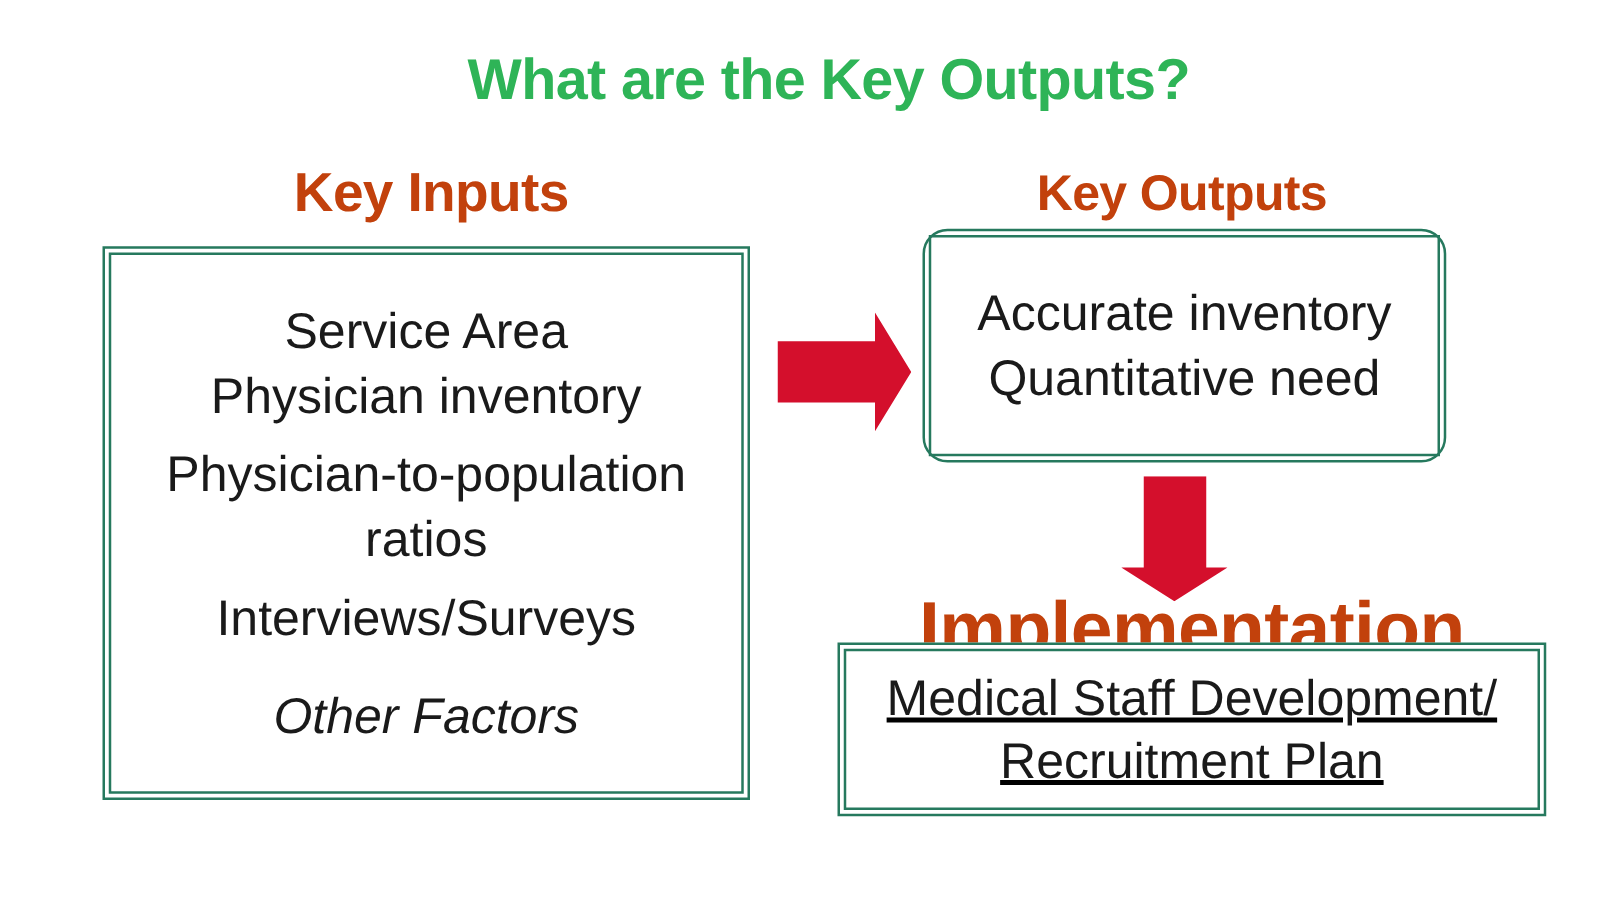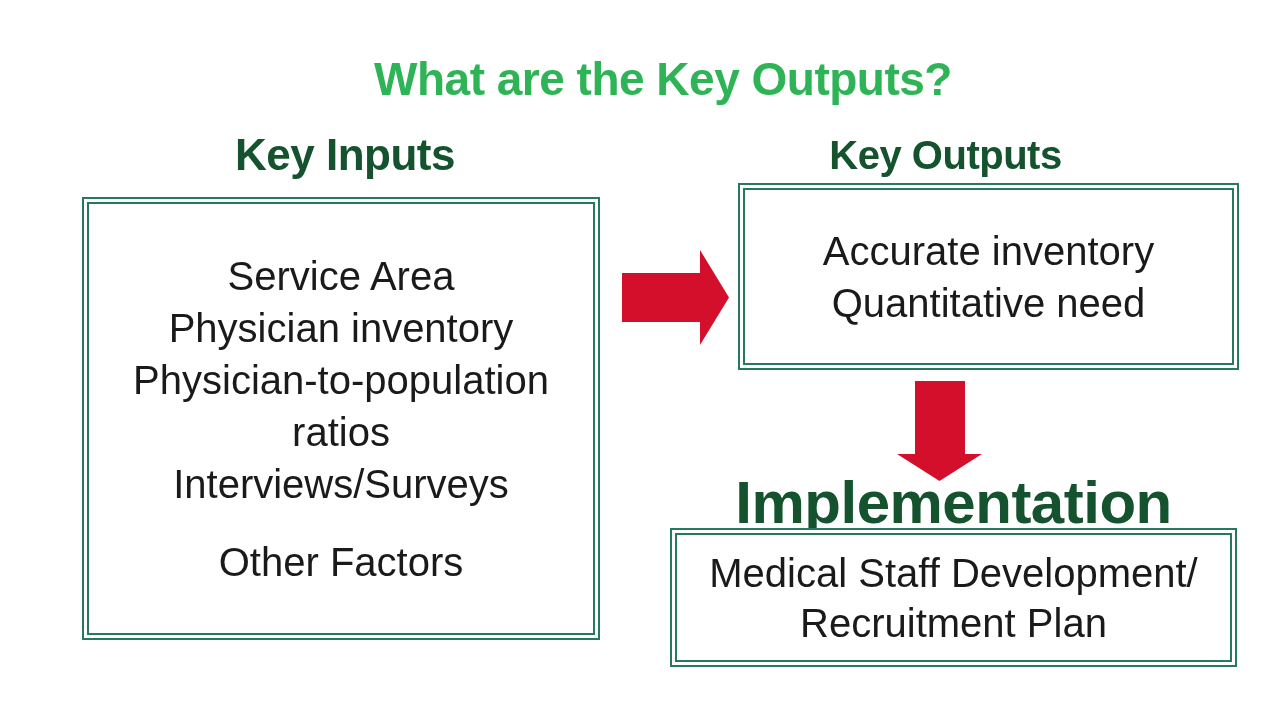--- a/index.html
+++ b/index.html
@@ -11,33 +11,33 @@
     position: relative;
     width: 1280px;
     height: 720px;
     background: #ffffff;
     overflow: hidden;
     font-family: "Liberation Sans", sans-serif;
   }
   .title {
     position: absolute;
     left: 46px;
-    top: 52px;
+    top: 36px;
     width: 1234px;
     text-align: center;
     font-size: 46px;
     font-weight: bold;
     color: #2eb457;
     letter-spacing: -0.5px;
   }
   .heading {
     position: absolute;
     text-align: center;
     font-weight: bold;
-    color: #14532d;
+    color: #c2410c;
     letter-spacing: -0.5px;
   }
   .h-inputs  { left: 86px;  top: 130px; width: 518px; font-size: 44px; }
   .h-outputs { left: 738px; top: 133px; width: 415px; font-size: 40px; }
   .h-impl    { left: 670px; top: 468px; width: 567px; font-size: 60px; }
 
   
   .dbox {
     position: absolute;
     box-sizing: border-box;
@@ -55,27 +55,27 @@
     justify-content: center;
   }
   .box-content {
     width: 100%;
     text-align: center;
     color: #1a1a1a;
     font-size: 40px;
     line-height: 52px;
   }
   .box-inputs  { left: 82px;  top: 197px; width: 518px; height: 443px; }
-  .box-outputs { left: 738px; top: 183px; width: 501px; height: 187px; }
-  .box-impl    { left: 670px; top: 528px; width: 567px; height: 139px; }
+  .box-outputs { left: 738px; top: 183px; width: 419px; height: 187px; border-radius: 20px; }
+  .box-impl    { left: 670px; top: 514px; width: 567px; height: 139px; text-decoration: underline; }
   .box-impl .box-content { line-height: 50px; }
 
   .line { white-space: normal; }
-  .narrow { max-width: 450px; margin: 0 auto; }
-  .gap-top { margin-top: 26px; }
+  .narrow { max-width: 450px; margin: 11px auto; }
+  .gap-top { margin-top: 26px; font-style: italic; }
 
   .arrow { position: absolute; }
   .arrow polygon { fill: #d40f2c; }
   .arrow-right { left: 622px; top: 250px; }
   .arrow-down  { left: 897px; top: 381px; }
 </style>
 </head>
 <body>
 
 <div class="slide">

